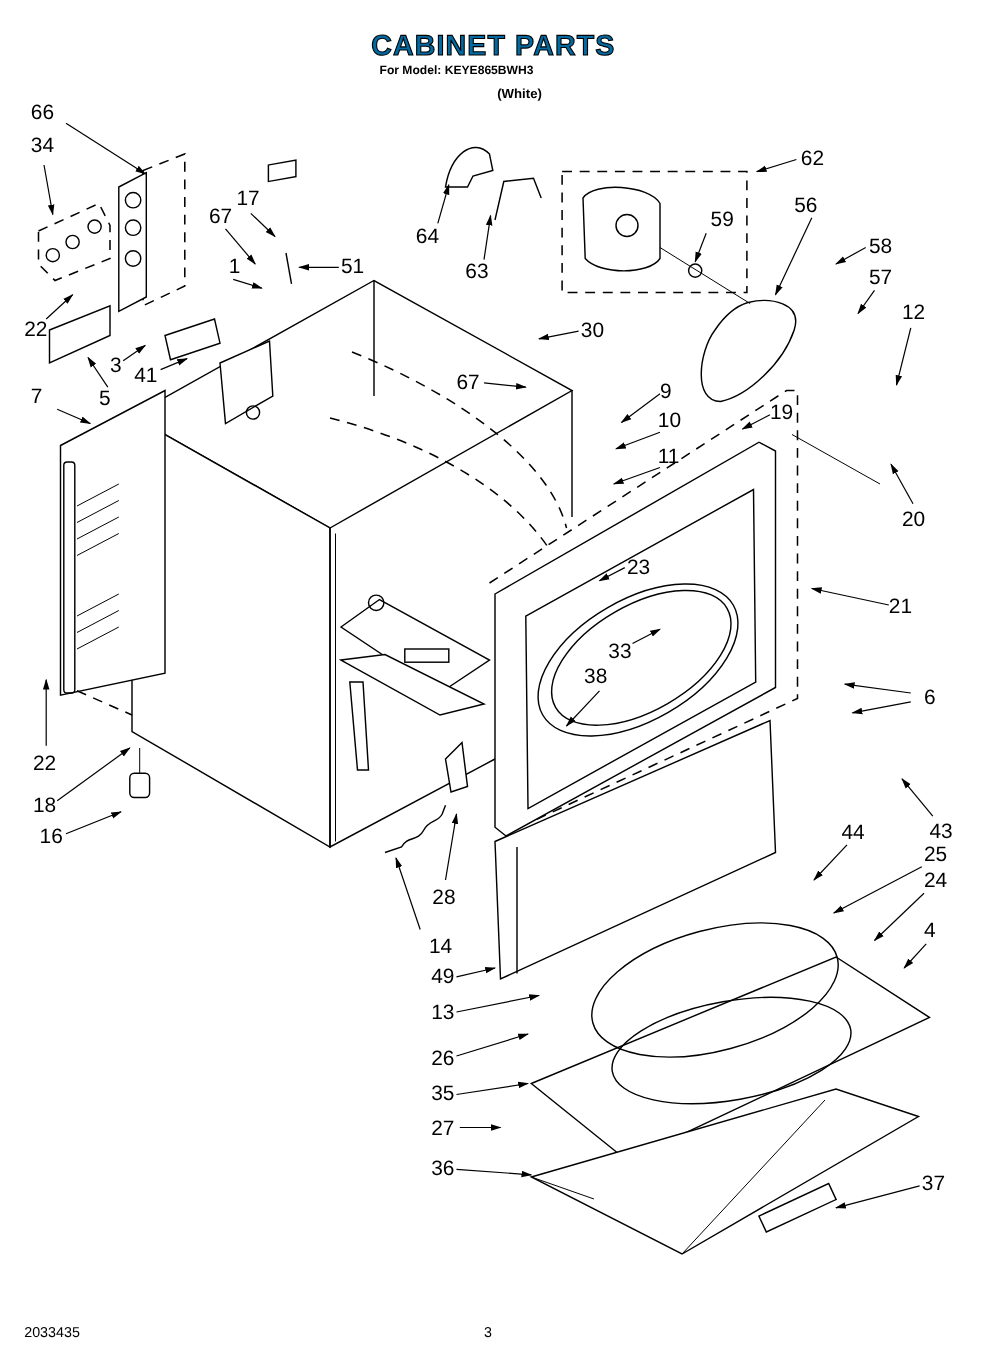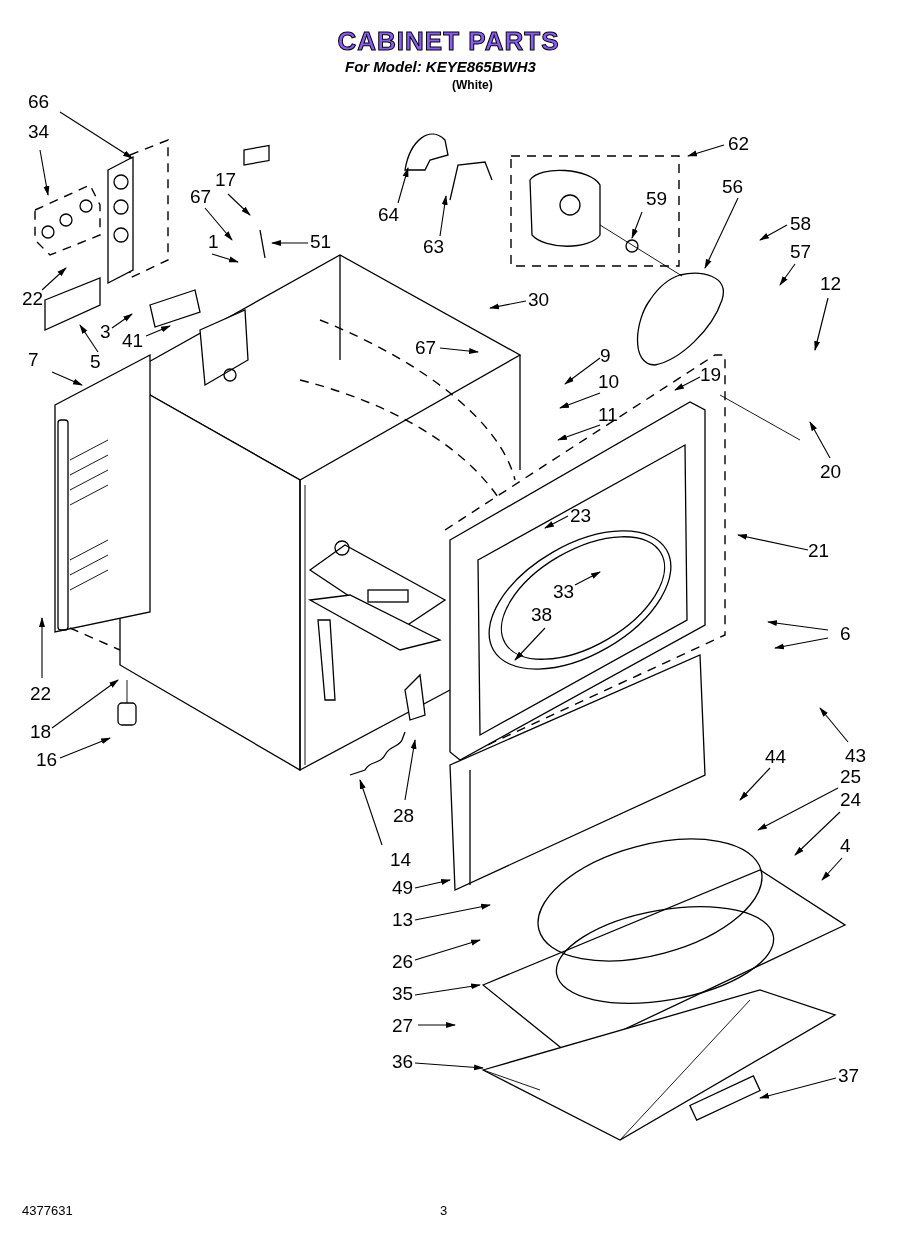--- a/index.html
+++ b/index.html
@@ -1,21 +1,21 @@
 <!DOCTYPE html>
 <html><head>
 <meta charset="utf-8">
 <style>
   html, body { margin: 0; padding: 0; background: #ffffff; }
   body { width: 897px; height: 1239px; position: relative; overflow: hidden;
          font-family: "Liberation Sans", sans-serif; color: #000; }
   .title { position: absolute; left: 0; width: 897px; top: 26px; text-align: center;
            font-size: 26px; font-weight: bold; letter-spacing: 1px;
-           color: #8b5cf6; -webkit-text-stroke: 1px #000; }
-  .subtitle { position: absolute; left: 345px; top: 58px; font-size: 15px; font-weight: bold; font-style: italic; }
+           color: #0369a1; -webkit-text-stroke: 1px #000; }
+  .subtitle { position: absolute; left: 345px; top: 58px; font-size: 11px; font-weight: bold; }
   .color-note { position: absolute; left: 452px; top: 78px; font-size: 12px; font-weight: bold; }
   .footer-code { position: absolute; left: 22px; top: 1203px; font-size: 13px; }
   .footer-page { position: absolute; left: 440px; top: 1203px; font-size: 13px; }
   svg.diagram { position: absolute; left: 0; top: 0; width: 897px; height: 1239px; }
   svg.diagram .ln { stroke: #000; stroke-width: 1.3; fill: none; }
   svg.diagram .fill { stroke: #000; stroke-width: 1.3; fill: #fff; }
   svg.diagram .dash { stroke: #000; stroke-width: 1.4; fill: none; stroke-dasharray: 9 7; }
   svg.diagram .thin { stroke: #000; stroke-width: 0.9; fill: none; }
   svg.diagram text.callout { font-family: "Liberation Sans", sans-serif; font-size: 19px; fill: #000; }
   svg.diagram .leader { stroke: #000; stroke-width: 1.1; fill: none; }
@@ -323,14 +323,14 @@
         <text class="callout" x="392" y="1068">36</text>
         <line class="leader" x1="415" y1="1063" x2="483" y2="1068" marker-end="url(#arrow)"></line>
       </g>
       <g>
         <text class="callout" x="838" y="1082">37</text>
         <line class="leader" x1="836" y1="1078" x2="760" y2="1098" marker-end="url(#arrow)"></line>
       </g>
     </g>
 </svg>
 
-<div class="footer-code">4377631</div>
+<div class="footer-code">2033435</div>
 <div class="footer-page">3</div>
 
 </body></html>

